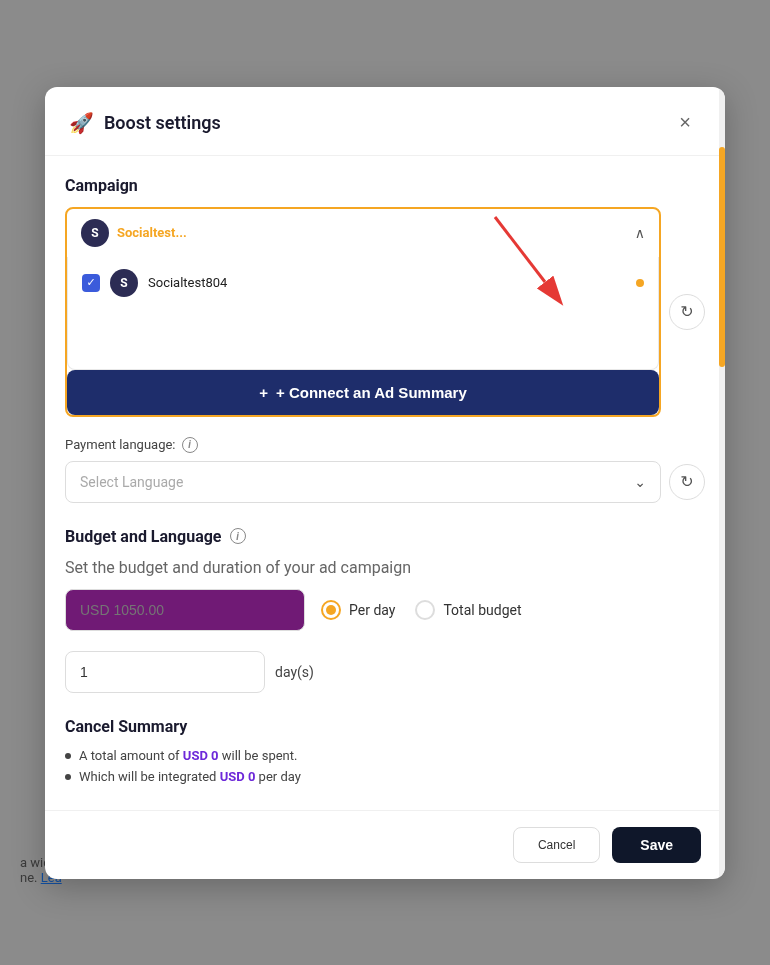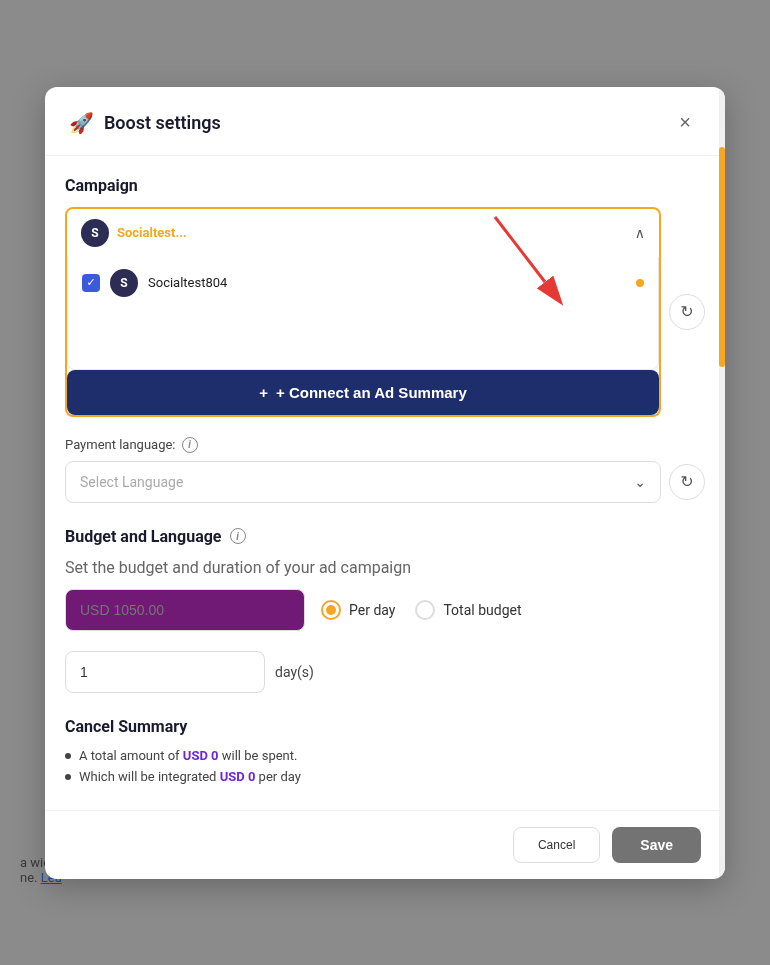--- a/index.html
+++ b/index.html
@@ -454,21 +454,21 @@
       background: none;
       border: 1px solid #ddd;
       border-radius: 8px;
       padding: 10px 24px;
       font-size: 12px;
       color: #333;
       cursor: pointer;
     }
 
     .save-btn {
-      background: #737373;
+      background: #0f172a;
       border: none;
       border-radius: 8px;
       padding: 10px 28px;
       font-size: 14px;
       font-weight: 600;
       color: #fff;
       cursor: pointer;
     }
 
     

